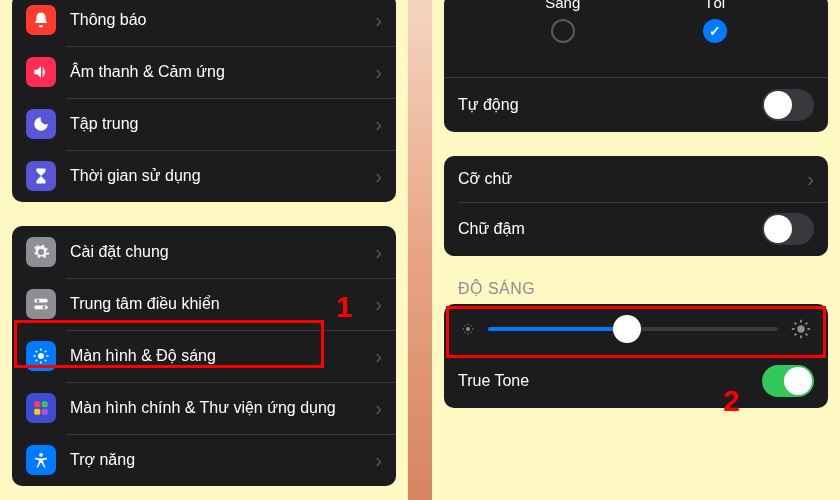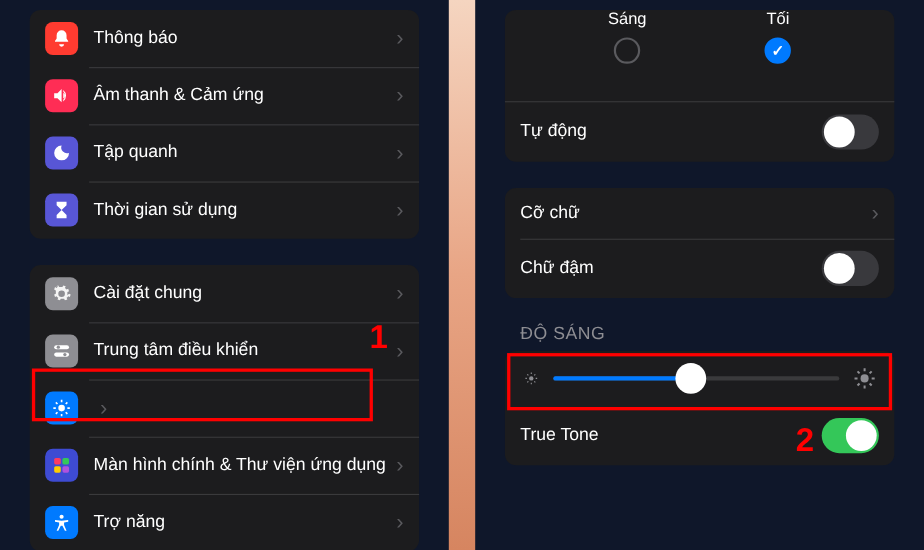--- a/index.html
+++ b/index.html
@@ -5,23 +5,23 @@
   * { box-sizing: border-box; margin: 0; padding: 0; }
   body {
     width: 840px;
     height: 500px;
     background: linear-gradient(180deg, #f5d5c0 0%, #e8a585 50%, #d68560 100%);
     font-family: -apple-system, "Helvetica Neue", Arial, sans-serif;
     display: flex;
     overflow: hidden;
   }
   .panel {
-    background: #0f172a;
+    background: #fef9c3;
     flex: 1;
-    padding: 15px;
+    padding: 0;
     overflow: hidden;
   }
   .panel-left { margin-right: 12px; }
   .panel-right { margin-left: 12px; }
   .group {
     background: #1c1c1e;
     border-radius: 10px;
     margin: 0 12px 24px 12px;
   }
   .row {
@@ -185,21 +185,21 @@
       </div>
       <span class="label">Âm thanh &amp; Cảm ứng</span>
       <span class="chevron">›</span>
     </div>
     <div class="row">
       <div class="icon-box" style="background:#5856d6">
         <svg class="icon-svg" viewBox="0 0 24 24" fill="#fff">
             <path d="M12 3a9 9 0 1 0 9 9 7 7 0 0 1-9-9z"></path>
           </svg>
       </div>
-      <span class="label">Tập quanh</span>
+      <span class="label">Tập trung</span>
       <span class="chevron">›</span>
     </div>
     <div class="row">
       <div class="icon-box" style="background:#5856d6">
         <svg class="icon-svg" viewBox="0 0 24 24" fill="#fff">
             <path d="M6 2v4l6 6-6 6v4h12v-4l-6-6 6-6V2H6z"></path>
           </svg>
       </div>
       <span class="label">Thời gian sử dụng</span>
       <span class="chevron">›</span>
@@ -237,20 +237,21 @@
               <line x1="12" y1="19" x2="12" y2="22"></line>
               <line x1="2" y1="12" x2="5" y2="12"></line>
               <line x1="19" y1="12" x2="22" y2="12"></line>
               <line x1="5" y1="5" x2="7" y2="7"></line>
               <line x1="17" y1="17" x2="19" y2="19"></line>
               <line x1="5" y1="19" x2="7" y2="17"></line>
               <line x1="17" y1="7" x2="19" y2="5"></line>
             </g>
           </svg>
       </div>
+      <span class="label">Màn hình &amp; Độ sáng</span>
       <span class="chevron">›</span>
     </div>
     <div class="row">
       <div class="icon-box" style="background:#3e4bd3">
         <svg class="icon-svg" viewBox="0 0 24 24">
             <rect x="3" y="3" width="8" height="8" rx="2" fill="#ff3b60"></rect>
             <rect x="13" y="3" width="8" height="8" rx="2" fill="#34c759"></rect>
             <rect x="3" y="13" width="8" height="8" rx="2" fill="#ffcc00"></rect>
             <rect x="13" y="13" width="8" height="8" rx="2" fill="#af52de"></rect>
           </svg>

